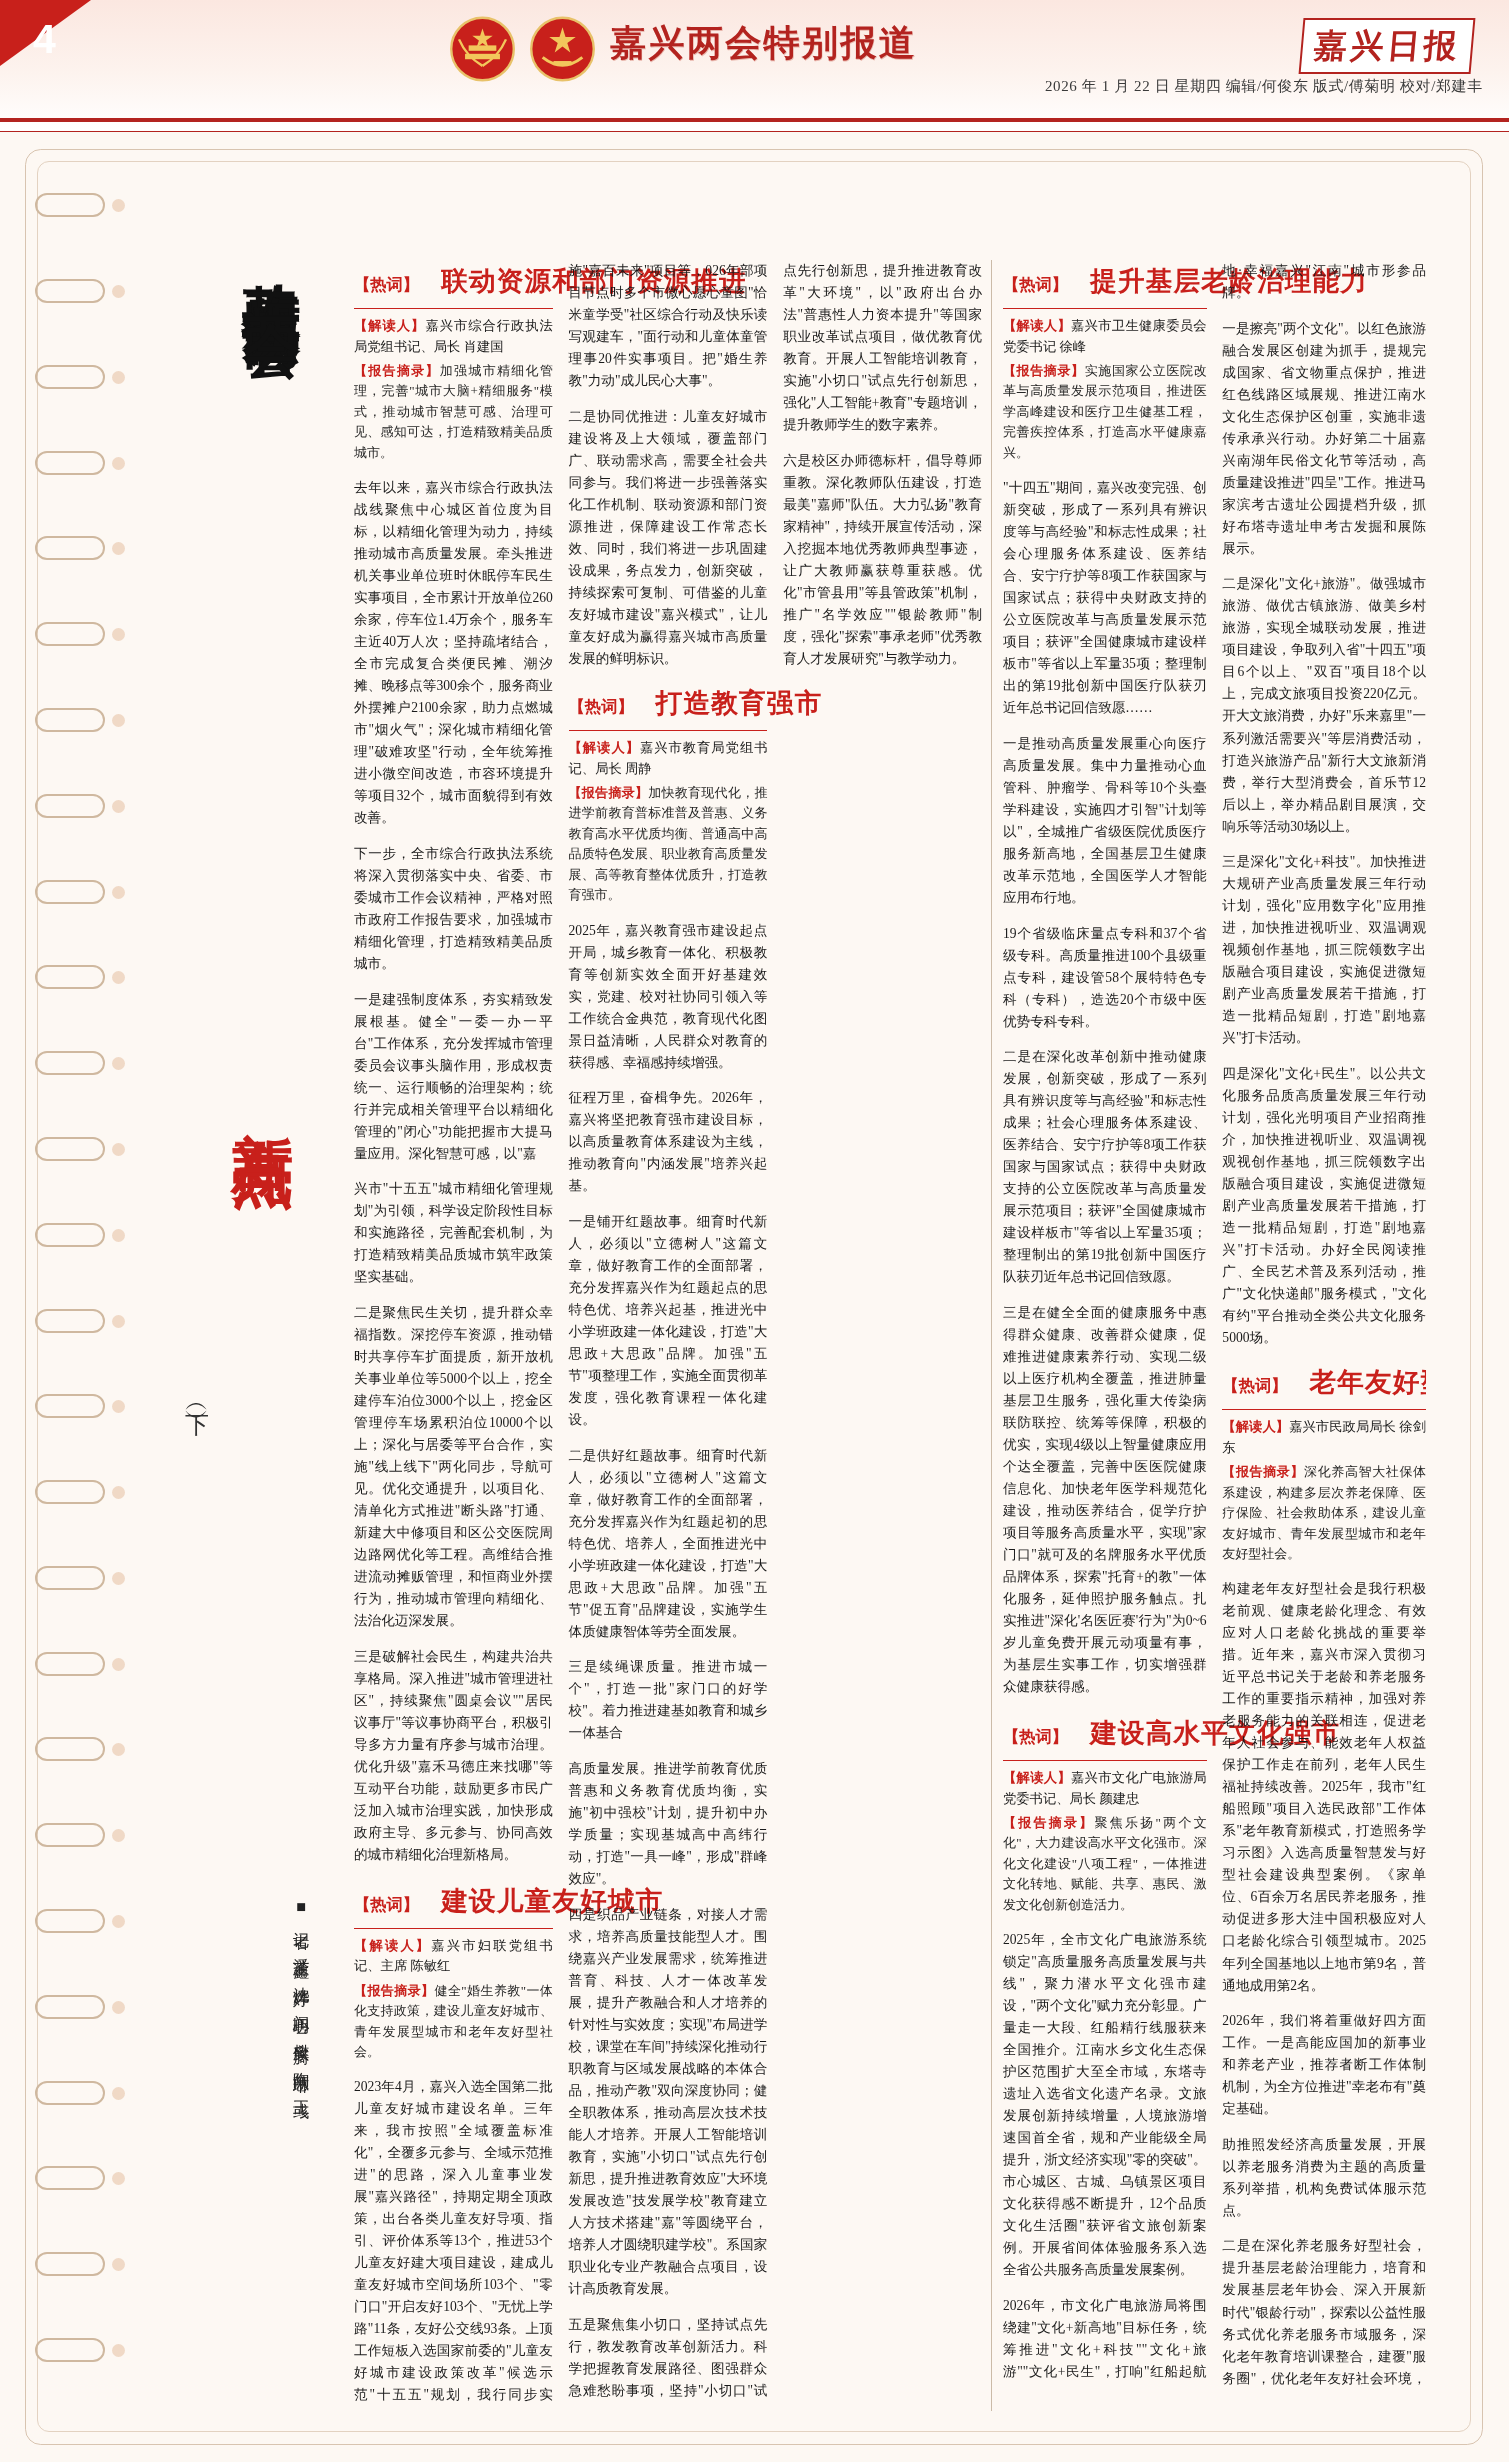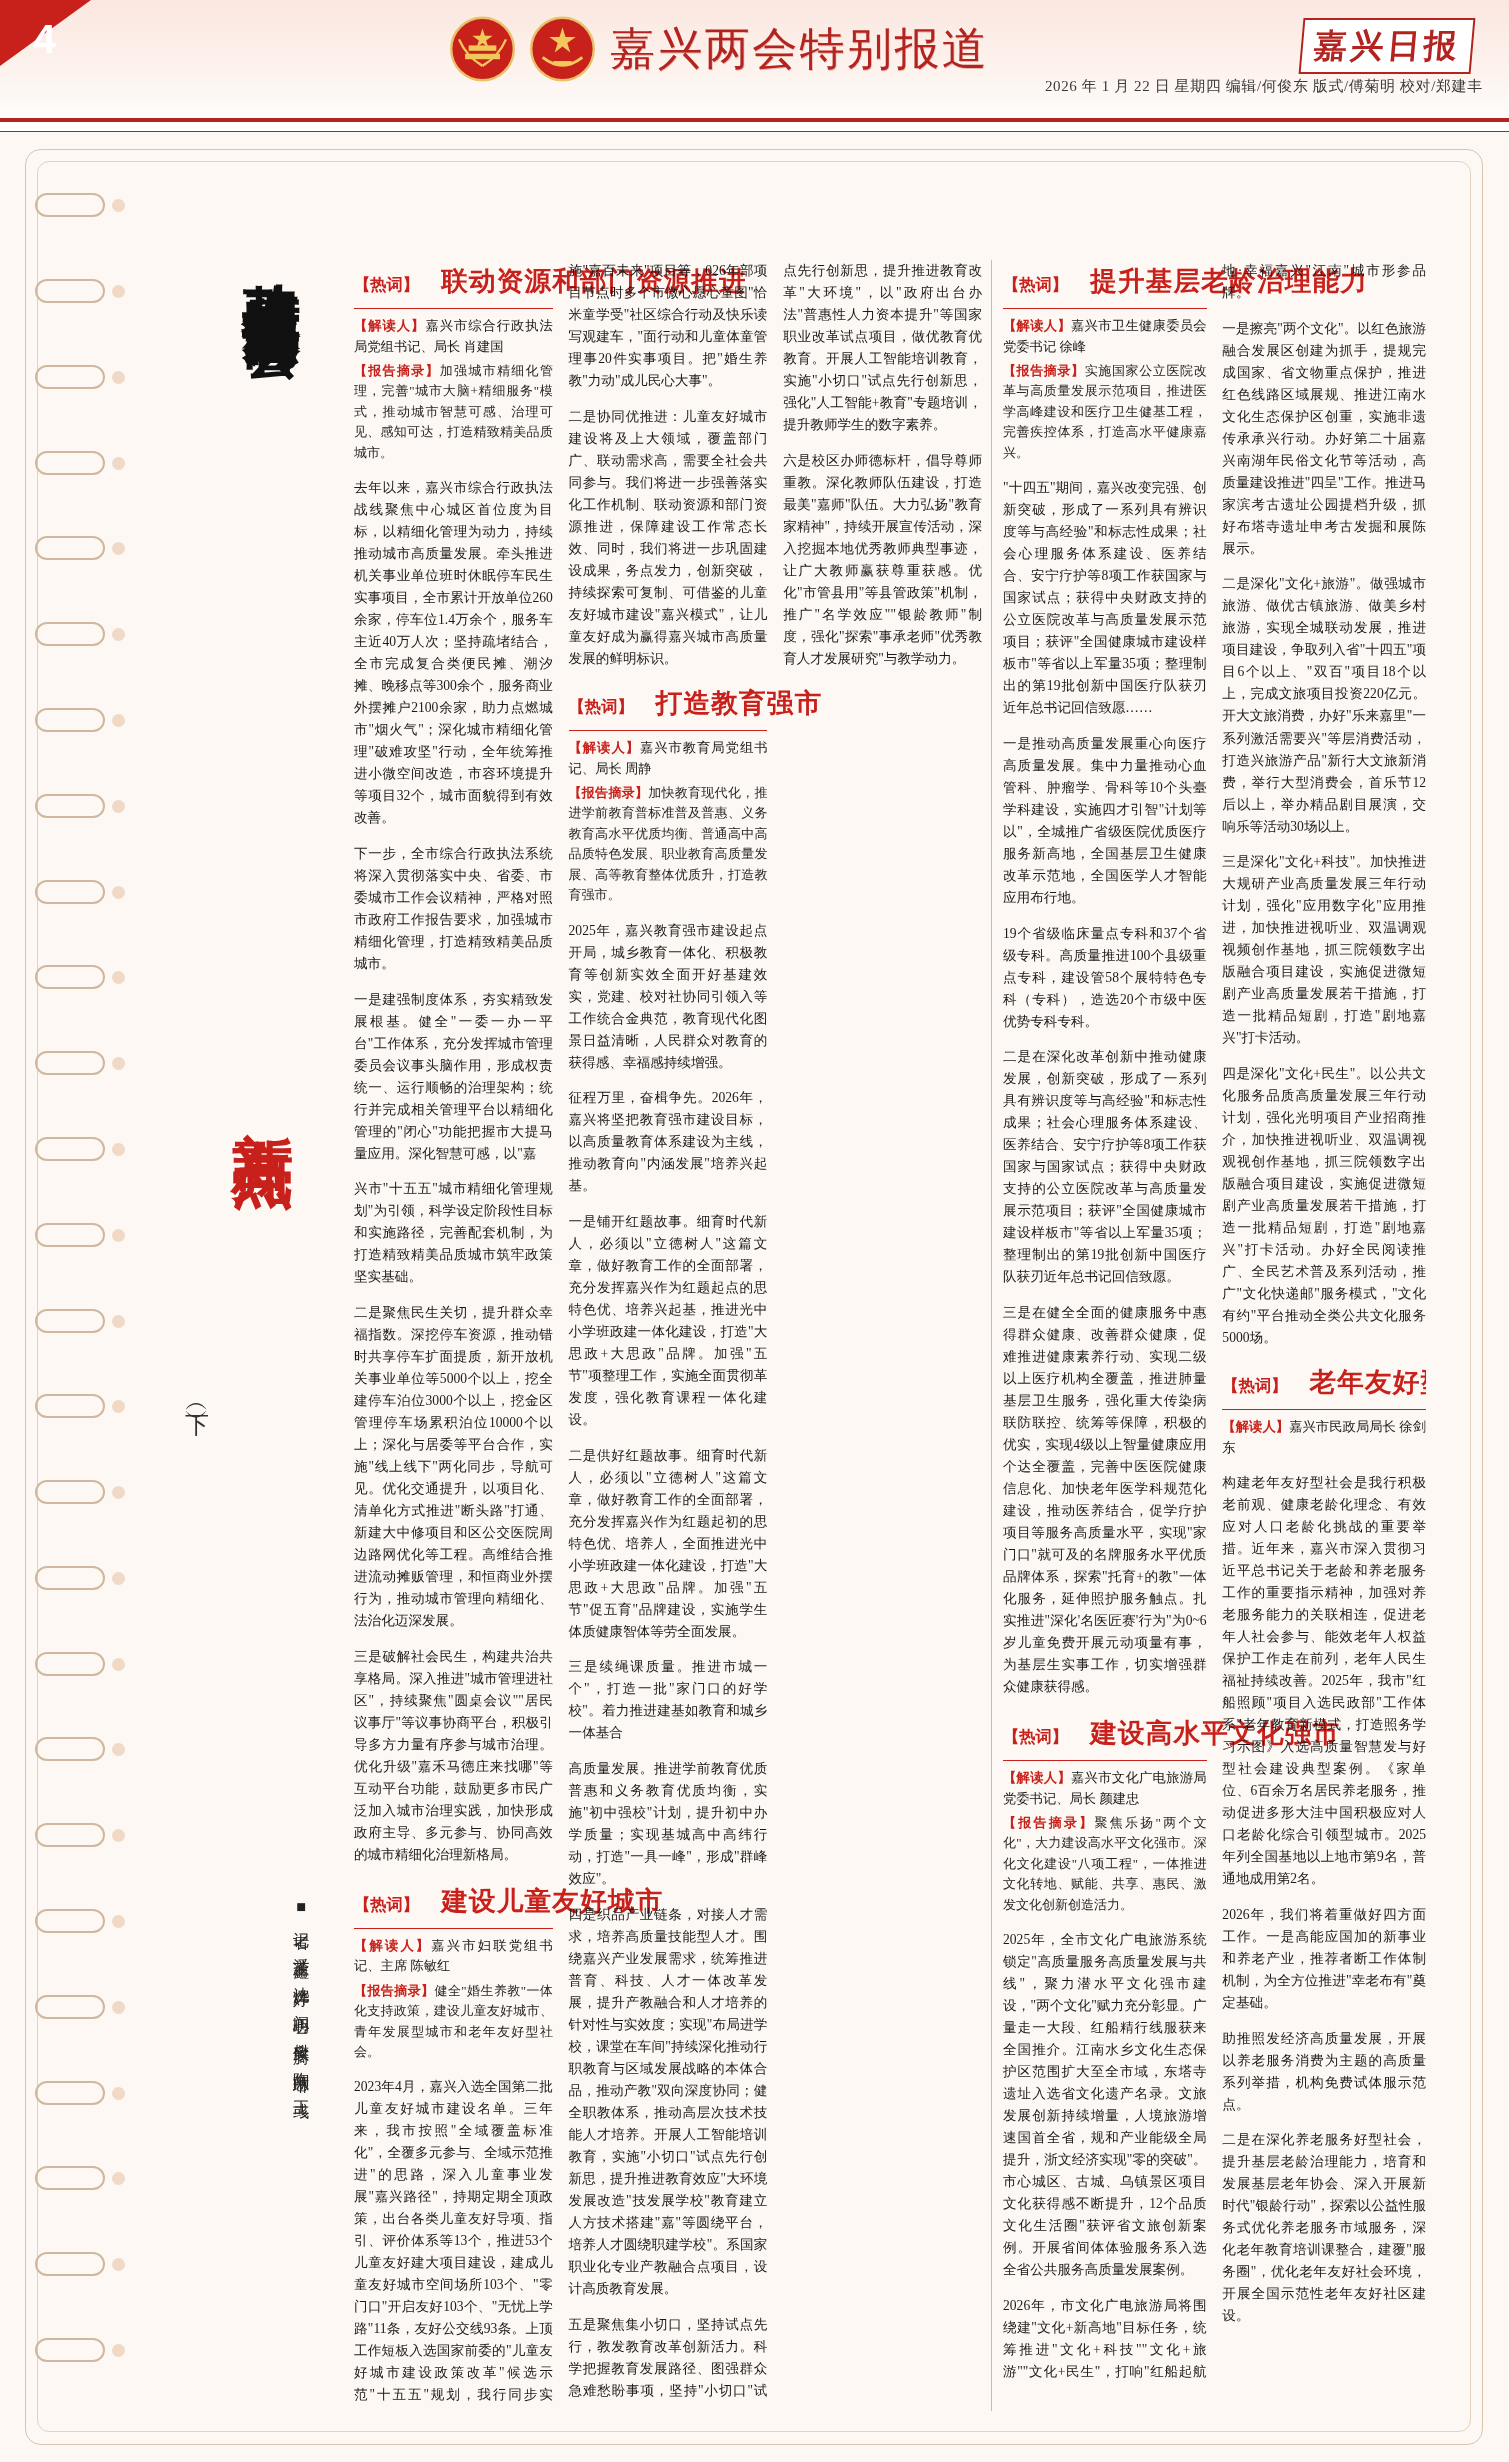--- a/index.html
+++ b/index.html
@@ -43,22 +43,22 @@
   .emblem-wrap {
     position: absolute;
     left: 447px; top: 14.5px;
     display: flex;
     gap: 8.5px;
     align-items: center;
   }
   .banner-title {
     position: absolute;
     left: 610px; top: 19.3px;
-    font-size: 45px;
-    font-weight: normal;
+    font-size: 36px;
+    font-weight: bold;
     letter-spacing: 2.4px;
     color: #b3231f;
     font-family: "Liberation Serif", serif;
     text-shadow: 0.6px 0.6px 0 #e8b7ad;
   }
   .banner-meta {
     position: absolute;
     left: 1045px; top: 77px;
     font-size: 15px;
     color: #3a3a3a;
@@ -373,20 +373,21 @@
         <p>二是深化"文化+旅游"。做强城市旅游、做优古镇旅游、做美乡村旅游，实现全城联动发展，推进项目建设，争取列入省"十四五"项目6个以上、"双百"项目18个以上，完成文旅项目投资220亿元。开大文旅消费，办好"乐来嘉里"一系列激活需要兴"等层消费活动，打造兴旅游产品"新行大文旅新消费，举行大型消费会，首乐节12后以上，举办精品剧目展演，交响乐等活动30场以上。</p>
         <p>三是深化"文化+科技"。加快推进大规研产业高质量发展三年行动计划，强化"应用数字化"应用推进，加快推进视听业、双温调观视频创作基地，抓三院领数字出版融合项目建设，实施促进微短剧产业高质量发展若干措施，打造一批精品短剧，打造"剧地嘉兴"打卡活动。</p>
         <p>四是深化"文化+民生"。以公共文化服务品质高质量发展三年行动计划，强化光明项目产业招商推介，加快推进视听业、双温调视观视创作基地，抓三院领数字出版融合项目建设，实施促进微短剧产业高质量发展若干措施，打造一批精品短剧，打造"剧地嘉兴"打卡活动。办好全民阅读推广、全民艺术普及系列活动，推广"文化快递邮"服务模式，"文化有约"平台推动全类公共文化服务5000场。</p>
       </div>
       <div class="sect">
         <div class="sect-head">
           <span class="tag">【热词】</span>
           <span class="sect-title">老年友好型社会</span>
         </div>
         <div class="meta-line"><span class="meta-label">【解读人】</span>嘉兴市民政局局长 徐剑东</div>
+        <div class="abstract"><span class="meta-label">【报告摘录】</span>深化养高智大社保体系建设，构建多层次养老保障、医疗保险、社会救助体系，建设儿童友好城市、青年发展型城市和老年友好型社会。</div>
         <p>构建老年友好型社会是我行积极老前观、健康老龄化理念、有效应对人口老龄化挑战的重要举措。近年来，嘉兴市深入贯彻习近平总书记关于老龄和养老服务工作的重要指示精神，加强对养老服务能力的关联相连，促进老年人社会参与、能效老年人权益保护工作走在前列，老年人民生福祉持续改善。2025年，我市"红船照顾"项目入选民政部"工作体系"老年教育新模式，打造照务学习示图》入选高质量智慧发与好型社会建设典型案例。《家单位、6百余万名居民养老服务，推动促进多形大洼中国积极应对人口老龄化综合引领型城市。2025年列全国基地以上地市第9名，普通地成用第2名。</p>
         <p>2026年，我们将着重做好四方面工作。一是高能应国加的新事业和养老产业，推荐者断工作体制机制，为全方位推进"幸老布有"奠定基础。</p>
         <p>助推照发经济高质量发展，开展以养老服务消费为主题的高质量系列举措，机构免费试体服示范点。</p>
         <p>二是在深化养老服务好型社会，提升基层老龄治理能力，培育和发展基层老年协会、深入开展新时代"银龄行动"，探索以公益性服务式优化养老服务市域服务，深化老年教育培训课整合，建覆"服务圈"，优化老年友好社会环境，开展全国示范性老年友好社区建设。</p>
       </div>
     </div>
   </div>
 <div class="divider-v" style="left: 991px; top: 260px; height: 2151px;"></div>
 
 

